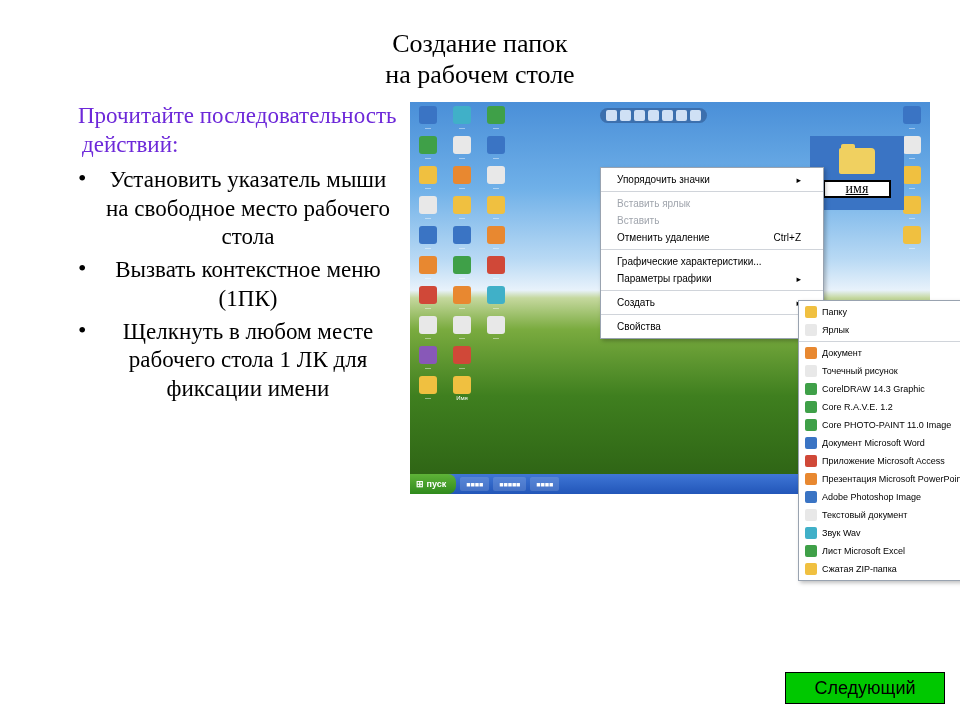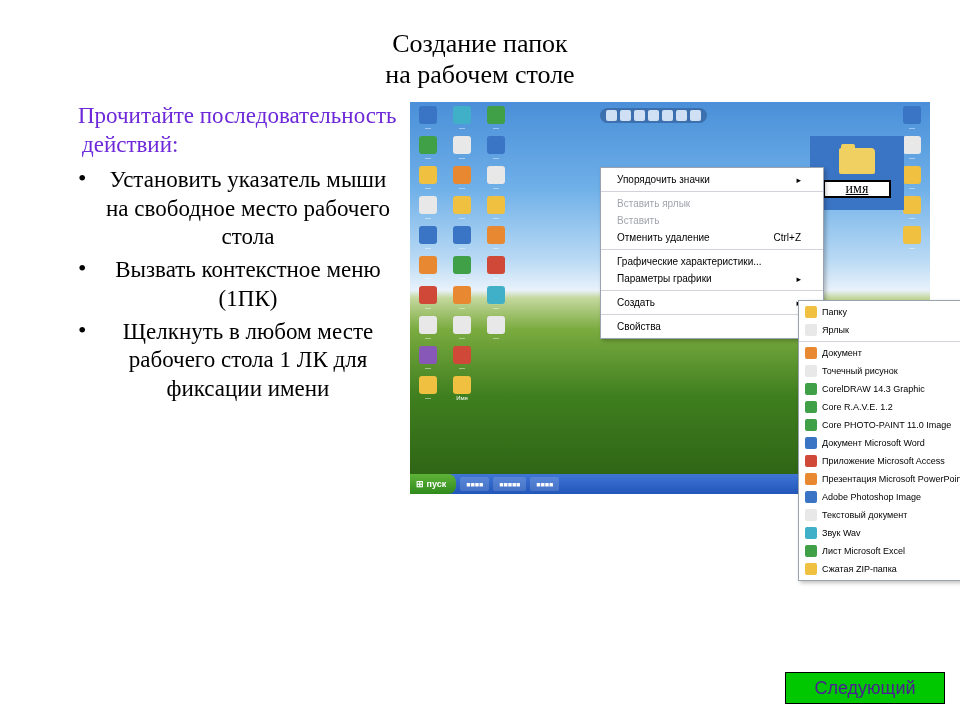--- a/index.html
+++ b/index.html
@@ -168,21 +168,21 @@
     border-radius:0 8px 8px 0;
   }
   .tbtn{ margin-left:4px; height:14px; padding:0 6px; font-size:7px; color:#fff;
     background:rgba(255,255,255,0.15); border-radius:2px; display:flex; align-items:center;}
   
   .next-btn{
     position:absolute;
     right:15px; bottom:16px;
     width:160px; height:32px;
     background:#00c800;
-    color:#4c1d95;
+    color:#000000;
     font-family: Arial, sans-serif;
     font-size:18px;
     text-align:center;
     line-height:30px;
     border:1px solid #000;
     cursor:pointer;
   }
 </style>
 </head>
 <body>

